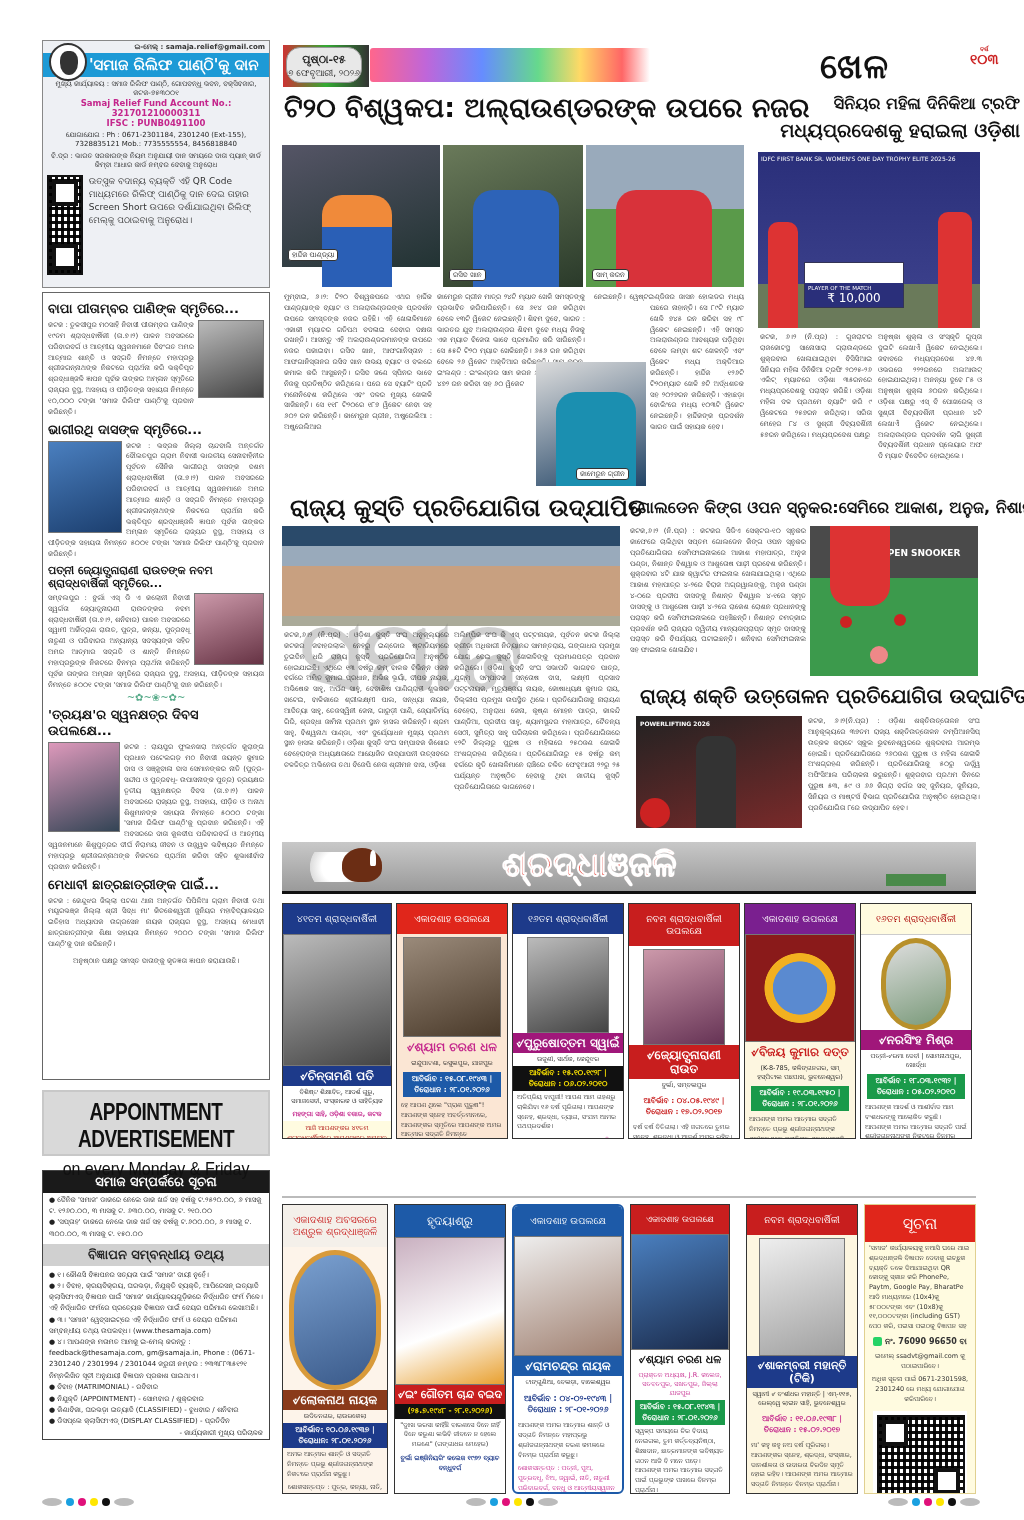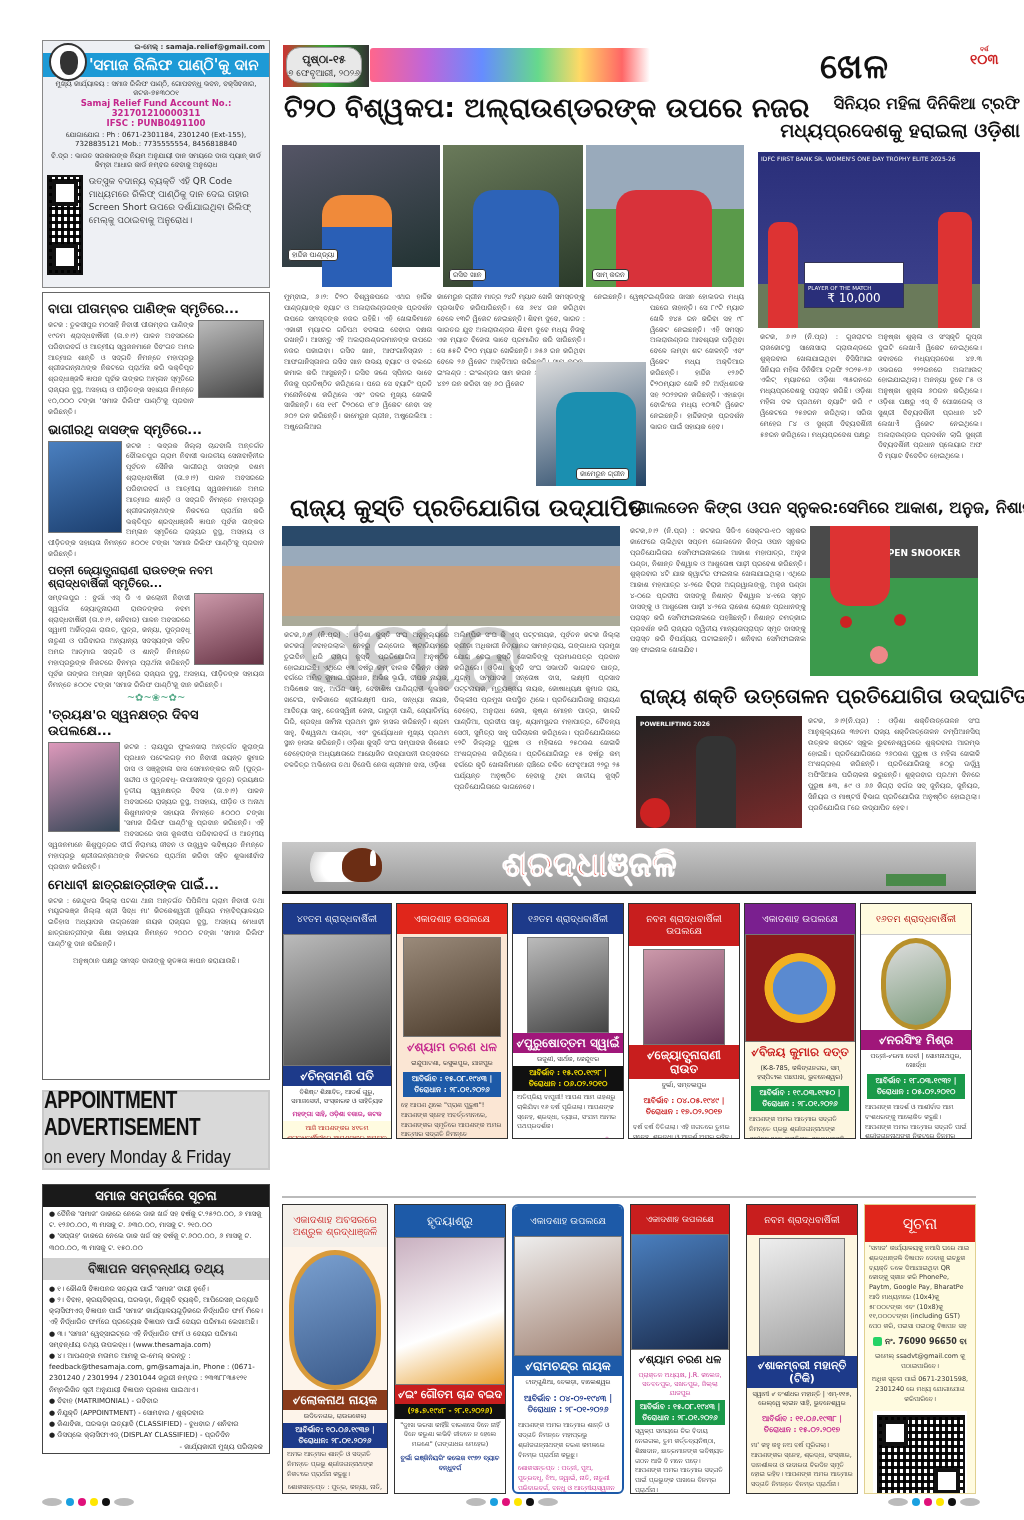--- a/index.html
+++ b/index.html
@@ -24,21 +24,21 @@
   .relief .qrtext { font-size: 9px; line-height: 1.45; color: #333; }
   .obit-col { margin-top: 4px; border: 1px solid #666; padding: 4px 5px; height: 788px; }
   .obit-col h3 { font-size: 13px; font-weight: bold; margin: 4px 0 3px; color: #111; }
   .obit-col p { font-size: 7px; line-height: 1.55; color: #333; text-align: justify; }
   .photo { background: linear-gradient(160deg, #9a8a7a, #4a3a2a); border: 1px solid #777; }
   .photo.bw { background: linear-gradient(160deg, #bbb, #444); }
   .photo.blue { background: linear-gradient(160deg, #4a7fbf, #1c3f6f); }
   .fl { float: right; margin: 0 0 3px 4px; }
   .fll { float: left; margin: 0 4px 3px 0; }
   .clear { clear: both; }
-  .appt { margin-top: 10px; background: #d9d9d9; border: 2px solid #c8c8c8; height: 80px; text-align: left; }
+  .appt { margin-top: 10px; background: #d9d9d9; border: 2px solid #c8c8c8; height: 66px; text-align: center; padding-top: 12px; }
   .appt .a1 { font-family: "Liberation Sans", sans-serif; font-weight: bold; font-size: 19px; letter-spacing: -0.5px; color: #111; transform: scaleY(1.25); }
   .appt .a2 { font-family: "Liberation Sans", sans-serif; font-size: 16px; margin-top: 12px; color: #111; transform: scaleY(1.2); }
   .info { margin-top: 14px; border: 1px solid #444; height: 270px; font-size: 7px; }
   .info .hd { background: #1a1a1a; color: #fff; text-align: center; font-size: 13px; font-weight: bold; padding: 3px; }
   .info .hd2 { background: #d0d0d0; text-align: center; font-size: 13px; font-weight: bold; padding: 3px; margin: 2px 0; }
   .info ul { list-style: none; padding: 2px 6px; line-height: 1.6; }
   .info li::before { content: "● "; }
   .info ol { list-style: none; padding: 2px 6px; line-height: 1.6; }
   .info .sign { text-align: right; padding: 0 6px; }
   

